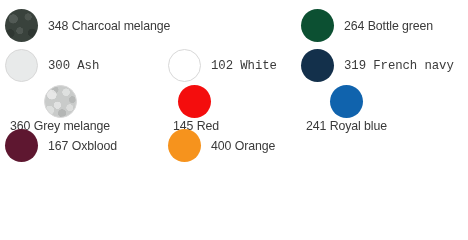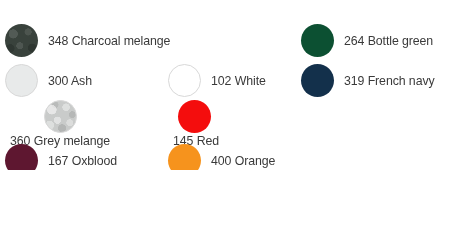--- a/index.html
+++ b/index.html
@@ -14,37 +14,37 @@
     font-family: "Liberation Sans", "DejaVu Sans", sans-serif;
   }
   #swatch-legend {
     position: relative;
     width: 468px;
     height: 170px;
     background: #ffffff;
   }
   .legend-column {
     position: absolute;
-    top: 15px;
+    top: 0;
     height: 170px;
     padding-left: 20px;
   }
   #column-1 { left: 0px;   width: 160px; }
   #column-2 { left: 163px; width: 133px; }
   #column-3 { left: 296px; width: 172px; }
 
   .swatch-row {
     position: absolute;
     left: 0;
     height: 40px;
     display: flex;
     align-items: center;
   }
   .swatch-row.r0 { top: 5px;   }
-  .swatch-row.r1 { top: 45px;  }
+  .swatch-row.r1 { top: 45px; font-family: Liberation Mono, monospace;  }
   .swatch-row.r2 { top: 85px; flex-direction: column;  }
   .swatch-row.r3 { top: 125px; justify-content: flex-end; }
 
   .swatch-dot {
     flex: 0 0 auto;
     width: 33px;
     height: 33px;
     border-radius: 50%;
     margin-left: 5px;
     box-sizing: border-box;
@@ -132,15 +132,19 @@
 
   <div class="legend-column" id="column-3">
     <div class="swatch-row r0">
       <span class="swatch-dot" style="background-color: rgb(12, 80, 50);"></span>
       <span class="swatch-label">264 Bottle green</span>
     </div>
     <div class="swatch-row r1">
       <span class="swatch-dot" style="background-color: rgb(19, 48, 75);"></span>
       <span class="swatch-label">319 French navy</span>
     </div>
+    <div class="swatch-row r2">
+      <span class="swatch-dot" style="background-color: rgb(16, 99, 173);"></span>
+      <span class="swatch-label">241 Royal blue</span>
+    </div>
   </div>
 
 </div>
 
 </body></html>

